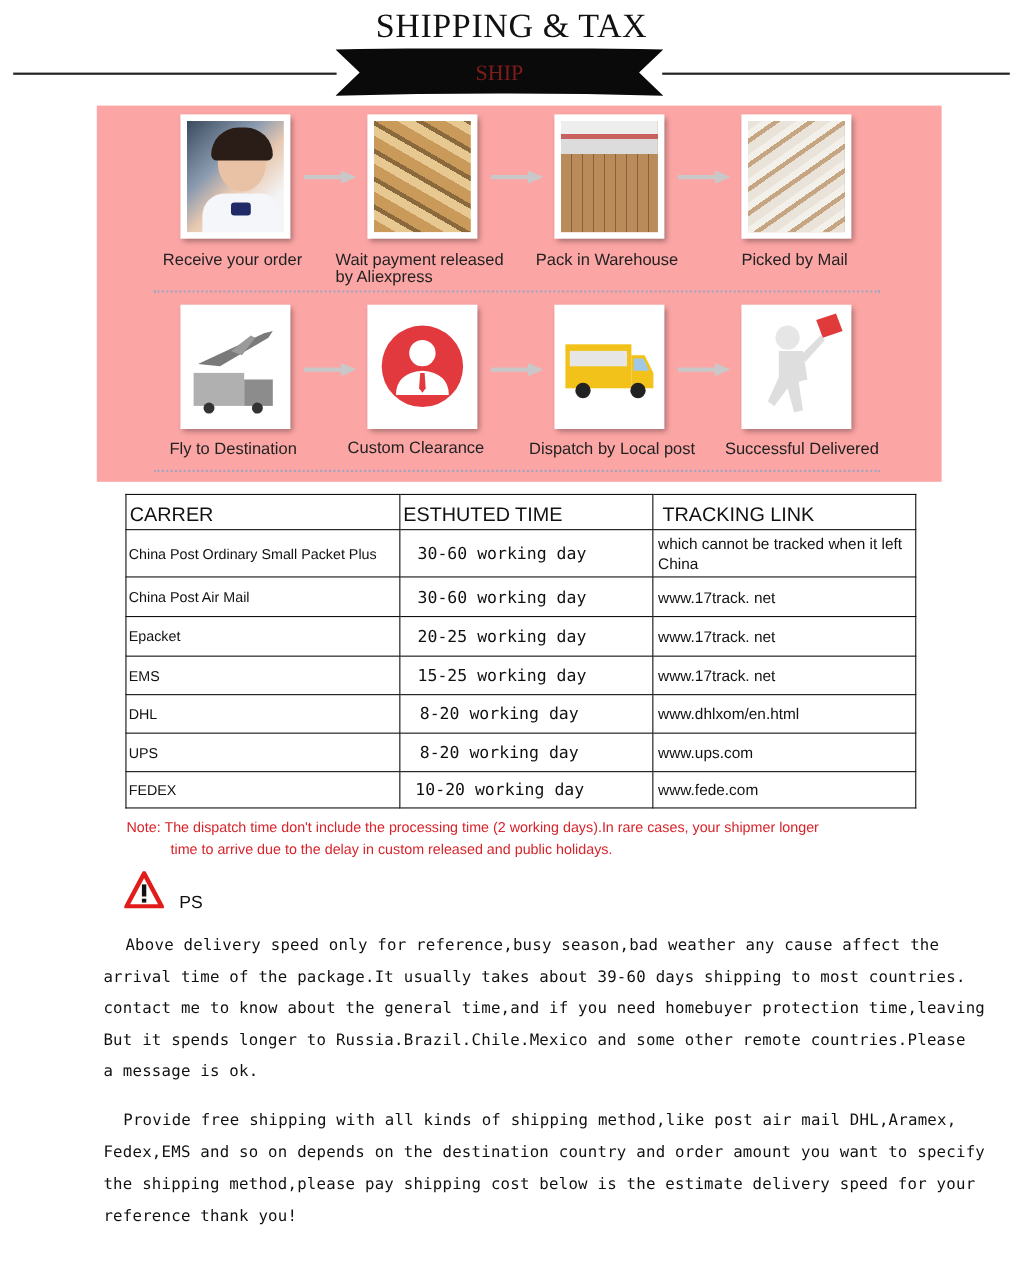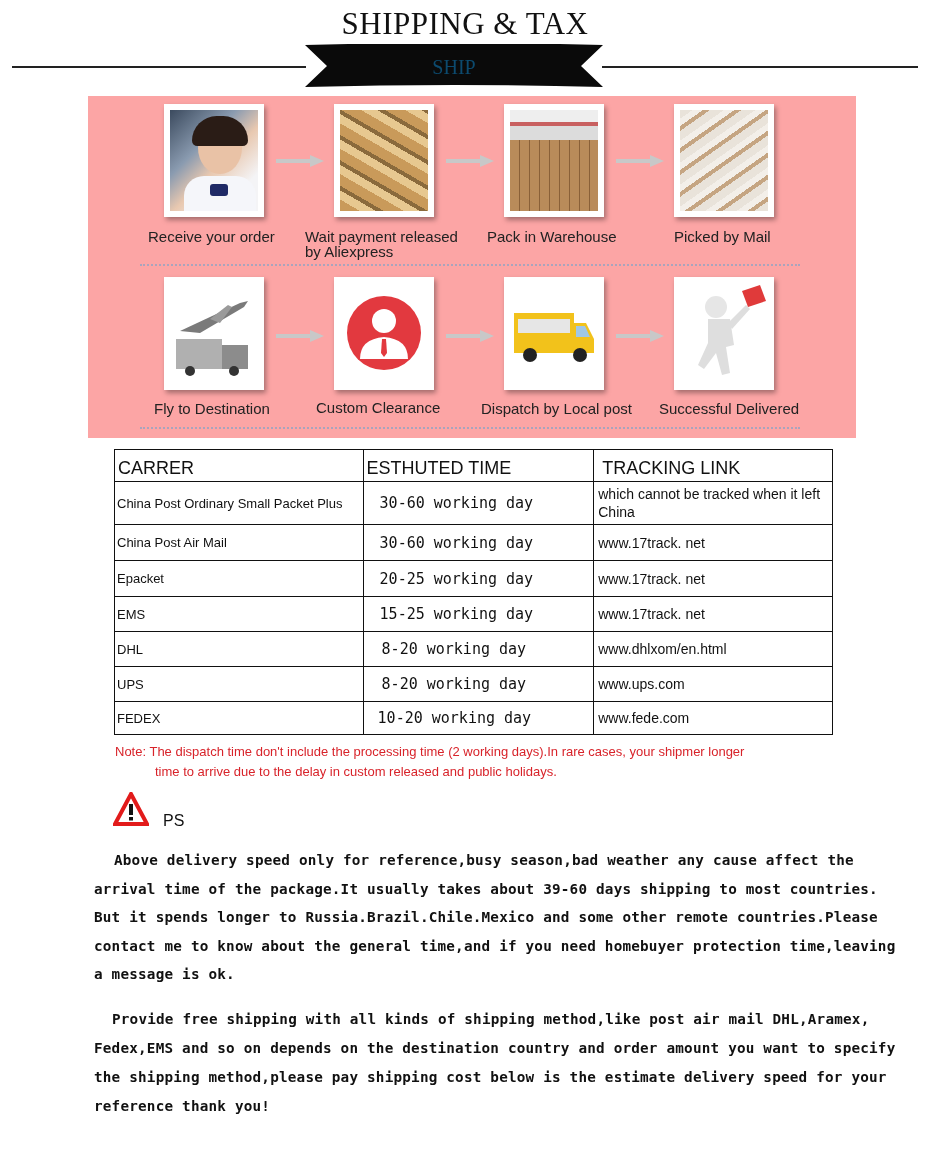--- a/index.html
+++ b/index.html
@@ -4,21 +4,21 @@
 <style>
   * { box-sizing: border-box; margin: 0; padding: 0; }
   body { width: 930px; height: 1150px; background: #ffffff; position: relative; overflow: hidden; font-family: "Liberation Sans", sans-serif; color: #111; }
 
   .title { position: absolute; top: 6px; left: 0; width: 930px; text-align: center; font-family: "Liberation Serif", serif; font-size: 31px; letter-spacing: 0.5px; color: #111; }
   .hline { position: absolute; top: 66px; height: 2px; background: #222; }
   .hline.left { left: 12px; width: 294px; }
   .hline.right { left: 602px; width: 316px; }
   .ribbon { position: absolute; top: 44px; left: 305px; width: 298px; height: 44px; }
   .ribbon svg { position: absolute; left: 0; top: 0; }
-  .ribbon-label { position: absolute; left: 0; top: 0; width: 298px; height: 44px; line-height: 46px; text-align: center; color: #0c4a6e; font-family: "Liberation Serif", serif; font-size: 20px; }
+  .ribbon-label { position: absolute; left: 0; top: 0; width: 298px; height: 44px; line-height: 46px; text-align: center; color: #7f1d1d; font-family: "Liberation Serif", serif; font-size: 20px; }
 
   .process { position: absolute; top: 96px; left: 88px; width: 768px; height: 342px; background: #fca5a5; }
   .thumb { position: absolute; width: 100px; height: 113px; background: #fff; box-shadow: 2px 3px 5px rgba(0,0,0,0.35); padding: 6px; }
   .thumb .pic { width: 100%; height: 100%; position: relative; overflow: hidden; }
   .step-label { position: absolute; font-size: 15px; color: #222; line-height: 15px; white-space: nowrap; }
   .arrow { position: absolute; width: 48px; height: 14px; }
   .dots { position: absolute; left: 52px; width: 660px; border-top: 2px dotted #a9a4bd; }
 
   .ship-table { position: absolute; top: 449px; left: 114px; width: 719px; border-collapse: collapse; }
   .ship-table td, .ship-table th { border: 1px solid #111; font-weight: normal; text-align: left; vertical-align: middle; }
@@ -27,21 +27,21 @@
   .ship-table td.time { font-family: "DejaVu Sans Mono", monospace; font-size: 15px; padding-left: 16px; }
   .ship-table td.link { font-size: 14px; padding: 0 4px; line-height: 18px; }
 
   .note { position: absolute; top: 742px; left: 115px; font-size: 13px; color: #d8232a; line-height: 20px; }
   .note .l2 { padding-left: 40px; }
 
   .warn { position: absolute; top: 792px; left: 113px; width: 36px; height: 34px; }
   .ps { position: absolute; top: 812px; left: 163px; font-size: 16px; color: #111; }
 
   .para { position: absolute; left: 94px; width: 830px; font-family: "DejaVu Sans Mono", monospace; font-size: 14.3px; color: #111; letter-spacing: 0.2px; }
-  .para div { white-space: nowrap; font-weight: bold; }
+  .para div { white-space: nowrap; }
 </style>
 </head>
 <body>
 
 <div class="title">SHIPPING &amp; TAX</div>
 <div class="hline left"></div>
 <div class="hline right"></div>
 <div class="ribbon">
   <svg width="298" height="44" viewBox="0 0 298 44">
     <path d="M0,1 Q149,-3 298,1 L276,22 L298,43 Q149,39 0,43 L22,22 Z" fill="#0a0a0a"></path>
@@ -226,22 +226,22 @@
     <path d="M18,2 L34,32 L2,32 Z" fill="#fff" stroke="#e21b1b" stroke-width="4" stroke-linejoin="miter"></path>
     <rect x="16" y="12" width="4" height="11" fill="#111"></rect>
     <rect x="16" y="25" width="4" height="3.5" fill="#111"></rect>
   </svg>
 </div>
 <div class="ps">PS</div>
 
 <div class="para" style="top:846px; line-height:28.5px;">
   <div style="padding-left:20px;">Above delivery speed only for reference,busy season,bad weather any cause affect the</div>
   <div>arrival time of the package.It usually takes about 39-60 days shipping to most countries.</div>
+  <div>contact me to know about the general time,and if you need homebuyer protection time,leaving</div>
   <div>But it spends longer to Russia.Brazil.Chile.Mexico and some other remote countries.Please</div>
-  <div>contact me to know about the general time,and if you need homebuyer protection time,leaving</div>
   <div>a message is ok.</div>
 </div>
 
 <div class="para" style="top:1005px; line-height:29px;">
   <div style="padding-left:18px;">Provide free shipping with all kinds of shipping method,like post air mail DHL,Aramex,</div>
   <div>Fedex,EMS and so on depends on the destination country and order amount you want to specify</div>
   <div>the shipping method,please pay shipping cost below is the estimate delivery speed for your</div>
   <div>reference thank you!</div>
 </div>
 

